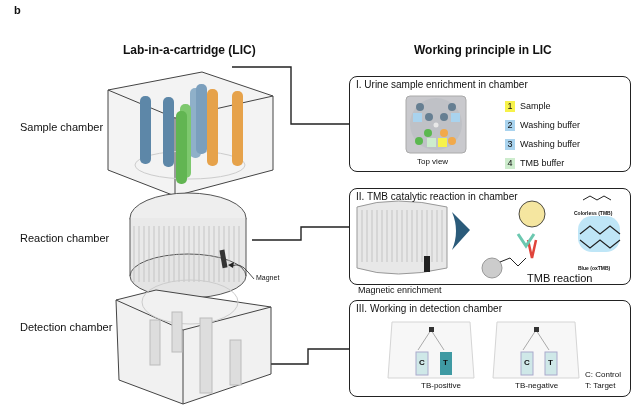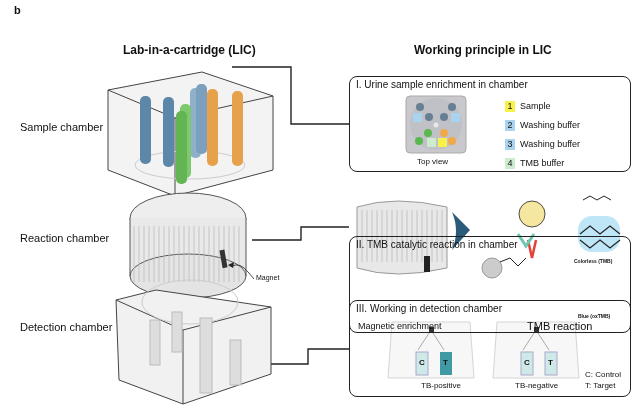--- a/index.html
+++ b/index.html
@@ -183,23 +183,23 @@
       <span class="legend-num" style="background:#a9d3ee;">3</span>
       <span>Washing buffer</span>
     </div>
     <div class="legend-row">
       <span class="legend-num" style="background:#cdeccd;">4</span>
       <span>TMB buffer</span>
     </div>
   </div>
 </div>
 
-<div class="abs box" style="left:349px; top:188px; width:282px; height:97px; background:transparent;margin-top:48px;">
+<div class="abs box" style="left:349px; top:188px; width:282px; height:97px; background:transparent;">
   <div class="box-title">II. TMB catalytic reaction in chamber</div>
-  <div class="abs small" style="left:8px; top:84px; font-size:9px;">Magnetic enrichment</div>
+  <div class="abs small" style="left:8px; top:96px; font-size:9px;">Magnetic enrichment</div>
   <div class="abs small" style="left:177px; top:83px; font-size:11px;">TMB reaction</div>
   <div class="abs small" style="left:224px; top:21px; font-size:5px; font-weight:bold;">Colorless (TMB)</div>
   <div class="abs small" style="left:228px; top:76px; font-size:5px; font-weight:bold;">Blue (oxTMB)</div>
 </div>
 
 <div class="abs box" style="left:349px; top:300px; width:282px; height:97px; background:transparent;">
   <div class="box-title">III. Working in detection chamber</div>
   <div class="abs small" style="left:69px; top:57px; font-weight:bold;">C</div>
   <div class="abs small" style="left:93px; top:57px; font-weight:bold;">T</div>
   <div class="abs small" style="left:174px; top:57px; font-weight:bold;">C</div>

